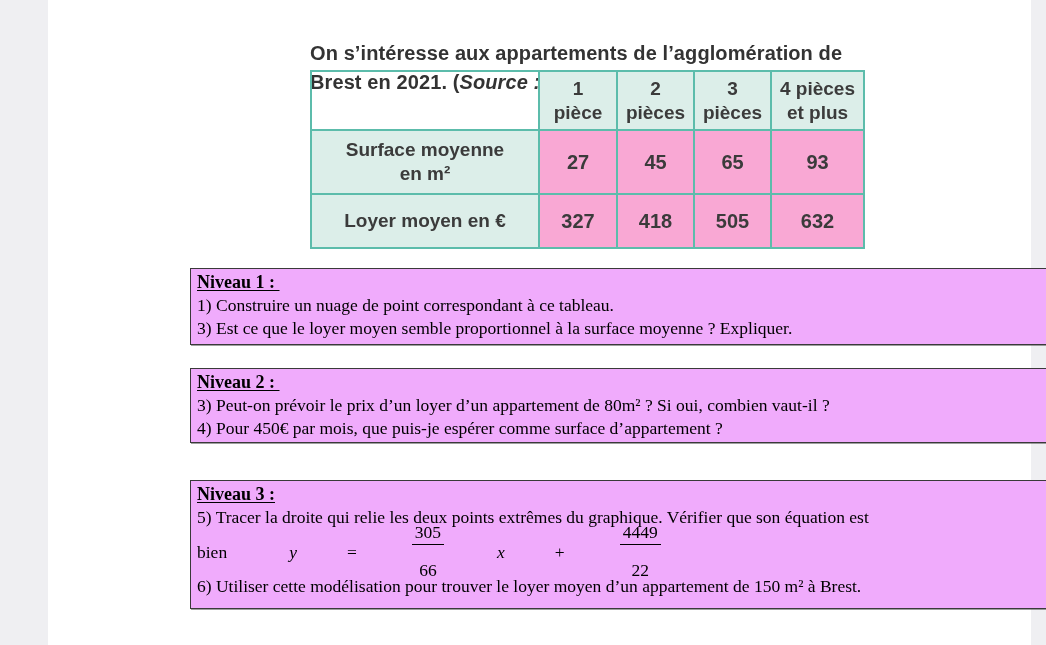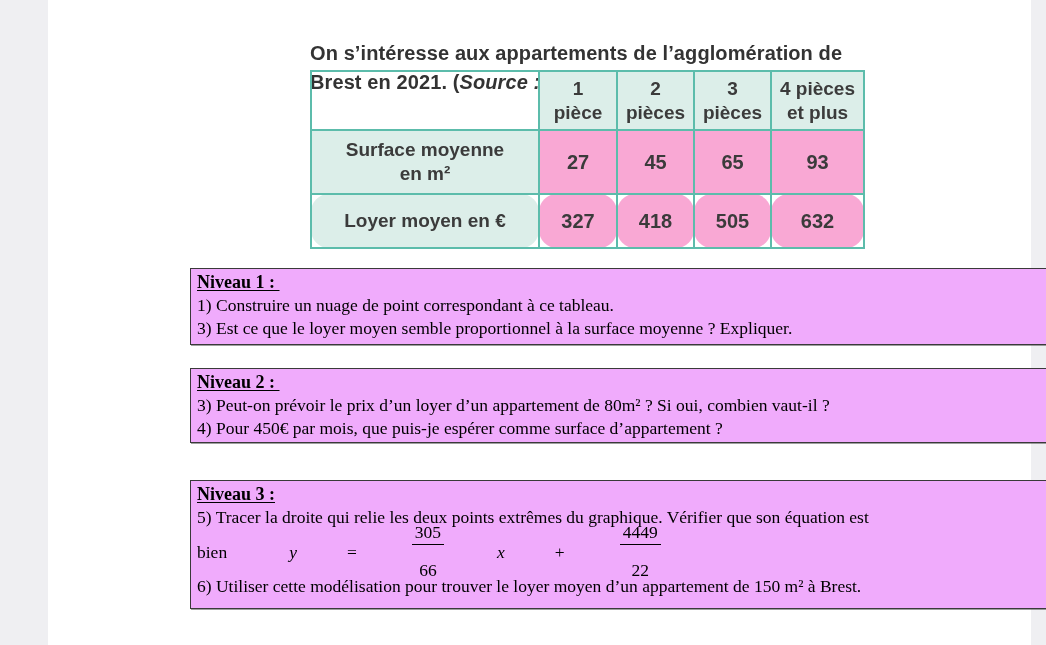--- a/index.html
+++ b/index.html
@@ -29,21 +29,21 @@
   table.ttable td{
     border:2px solid #5cbcab;
     text-align:center;vertical-align:middle;
     padding:0;
   }
   td.corner{border:none;background:transparent;}
   td.hcell,td.lcell{background:#dceee9;font-weight:700;font-size:19px;line-height:24px;}
   td.vcell{background:#f9a8d4;font-weight:600;font-size:20px;}
   tr.r-head td{height:57px;}
   tr.r-surface td{height:62px;}
-  tr.r-loyer td{height:52px;border-radius:18px;}
+  tr.r-loyer td{height:52px;}
   
   .exbox{
     position:absolute;left:142px;width:946px;
     background:#f0abfc;
     border:1px solid #3a3a3a;
     box-shadow:1px 1px 0 rgba(80,80,80,.55);
     font-family:"Liberation Serif",serif;
     font-size:17.5px;line-height:23px;color:#000;
     padding:2px 8px 2px 6px;box-sizing:border-box;
   }

